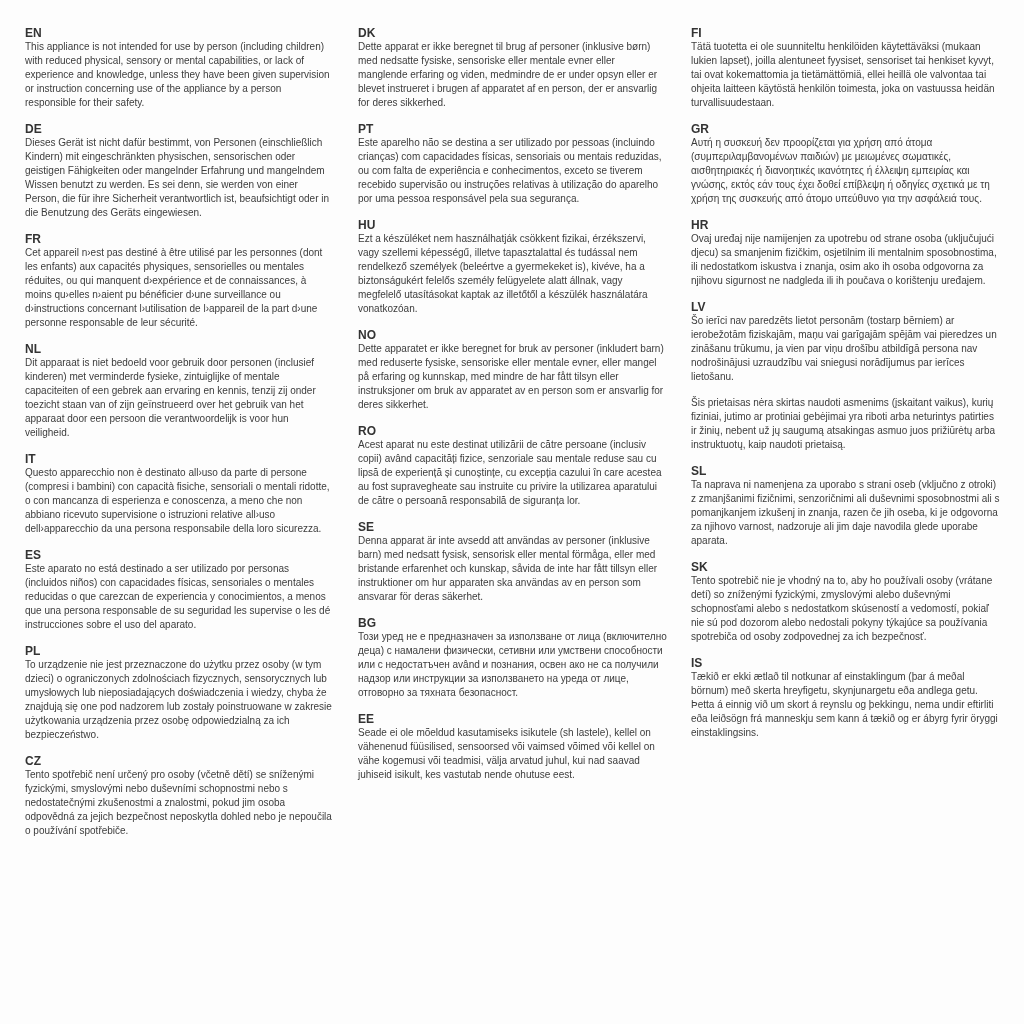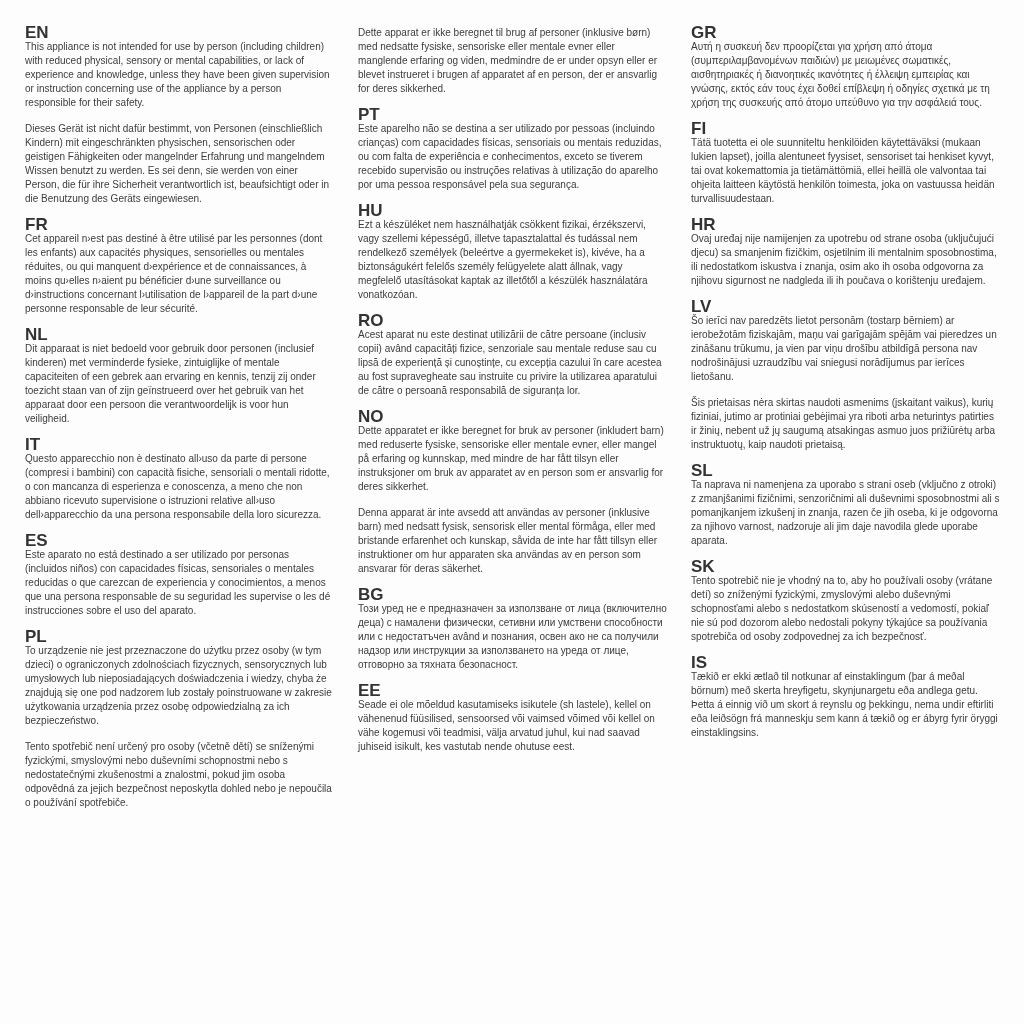--- a/index.html
+++ b/index.html
@@ -17,21 +17,21 @@
   .page {
     display: grid;
     grid-template-columns: 1fr 1fr 1fr;
     column-gap: 24px;
     padding: 26px 24px 0 25px;
     box-sizing: border-box;
     width: 1024px;
   }
   .sec { margin: 0; }
   .lang {
-    font-size: 17px;
+    font-size: 12px;
     line-height: 14px;
     font-weight: 700;
     margin: 0;
     color: #333333;
   }
   .txt {
     font-size: 10px;
     line-height: 14px;
     margin: 0 0 12px 0;
     color: #3c3c3c;
@@ -41,20 +41,21 @@
 <body>
 
 <div class="page">
 
   <div class="col">
     <section class="sec">
       <h2 class="lang">EN</h2>
       <p class="txt">This appliance is not intended for use by person (including children) with reduced physical, sensory or mental capabilities, or lack of experience and knowledge, unless they have been given supervision or instruction concerning use of the appliance by a person responsible for their safety.</p>
     </section>
     <section class="sec">
+      <h2 class="lang">DE</h2>
       <p class="txt">Dieses Gerät ist nicht dafür bestimmt, von Personen (einschließlich Kindern) mit eingeschränkten physischen, sensorischen oder geistigen Fähigkeiten oder mangelnder Erfahrung und mangelndem Wissen benutzt zu werden. Es sei denn, sie werden von einer Person, die für ihre Sicherheit verantwortlich ist, beaufsichtigt oder in die Benutzung des Geräts eingewiesen.</p>
     </section>
     <section class="sec">
       <h2 class="lang">FR</h2>
       <p class="txt">Cet appareil n›est pas destiné à être utilisé par les personnes (dont les enfants) aux capacités physiques, sensorielles ou mentales réduites, ou qui manquent d›expérience et de connaissances, à moins qu›elles n›aient pu bénéficier d›une surveillance ou d›instructions concernant l›utilisation de l›appareil de la part d›une personne responsable de leur sécurité.</p>
     </section>
     <section class="sec">
       <h2 class="lang">NL</h2>
       <p class="txt">Dit apparaat is niet bedoeld voor gebruik door personen (inclusief kinderen) met verminderde fysieke, zintuiglijke of mentale capaciteiten of een gebrek aan ervaring en kennis, tenzij zij onder toezicht staan van of zijn geïnstrueerd over het gebruik van het apparaat door een persoon die verantwoordelijk is voor hun veiligheid.</p>
     </section>
@@ -64,65 +65,68 @@
     </section>
     <section class="sec">
       <h2 class="lang">ES</h2>
       <p class="txt">Este aparato no está destinado a ser utilizado por personas (incluidos niños) con capacidades físicas, sensoriales o mentales reducidas o que carezcan de experiencia y conocimientos, a menos que una persona responsable de su seguridad les supervise o les dé instrucciones sobre el uso del aparato.</p>
     </section>
     <section class="sec">
       <h2 class="lang">PL</h2>
       <p class="txt">To urządzenie nie jest przeznaczone do użytku przez osoby (w tym dzieci) o ograniczonych zdolnościach fizycznych, sensorycznych lub umysłowych lub nieposiadających doświadczenia i wiedzy, chyba że znajdują się one pod nadzorem lub zostały poinstruowane w zakresie użytkowania urządzenia przez osobę odpowiedzialną za ich bezpieczeństwo.</p>
     </section>
     <section class="sec">
+      <h2 class="lang">CZ</h2>
       <p class="txt">Tento spotřebič není určený pro osoby (včetně dětí) se sníženými fyzickými, smyslovými nebo duševními schopnostmi nebo s nedostatečnými zkušenostmi a znalostmi, pokud jim osoba odpovědná za jejich bezpečnost neposkytla dohled nebo je nepoučila o používání spotřebiče.</p>
     </section>
   </div>
 
   <div class="col">
     <section class="sec">
+      <h2 class="lang">DK</h2>
       <p class="txt">Dette apparat er ikke beregnet til brug af personer (inklusive børn) med nedsatte fysiske, sensoriske eller mentale evner eller manglende erfaring og viden, medmindre de er under opsyn eller er blevet instrueret i brugen af apparatet af en person, der er ansvarlig for deres sikkerhed.</p>
     </section>
     <section class="sec">
       <h2 class="lang">PT</h2>
       <p class="txt">Este aparelho não se destina a ser utilizado por pessoas (incluindo crianças) com capacidades físicas, sensoriais ou mentais reduzidas, ou com falta de experiência e conhecimentos, exceto se tiverem recebido supervisão ou instruções relativas à utilização do aparelho por uma pessoa responsável pela sua segurança.</p>
     </section>
     <section class="sec">
       <h2 class="lang">HU</h2>
       <p class="txt">Ezt a készüléket nem használhatják csökkent fizikai, érzékszervi, vagy szellemi képességű, illetve tapasztalattal és tudással nem rendelkező személyek (beleértve a gyermekeket is), kivéve, ha a biztonságukért felelős személy felügyelete alatt állnak, vagy megfelelő utasításokat kaptak az illetőtől a készülék használatára vonatkozóan.</p>
     </section>
     <section class="sec">
+      <h2 class="lang">NO</h2>
+      <p class="txt">Dette apparatet er ikke beregnet for bruk av personer (inkludert barn) med reduserte fysiske, sensoriske eller mentale evner, eller mangel på erfaring og kunnskap, med mindre de har fått tilsyn eller instruksjoner om bruk av apparatet av en person som er ansvarlig for deres sikkerhet.</p>
+    </section>
+    <section class="sec">
       <h2 class="lang">RO</h2>
       <p class="txt">Acest aparat nu este destinat utilizării de către persoane (inclusiv copii) având capacități fizice, senzoriale sau mentale reduse sau cu lipsă de experiență și cunoștințe, cu excepția cazului în care acestea au fost supravegheate sau instruite cu privire la utilizarea aparatului de către o persoană responsabilă de siguranța lor.</p>
     </section>
     <section class="sec">
-      <h2 class="lang">NO</h2>
-      <p class="txt">Dette apparatet er ikke beregnet for bruk av personer (inkludert barn) med reduserte fysiske, sensoriske eller mentale evner, eller mangel på erfaring og kunnskap, med mindre de har fått tilsyn eller instruksjoner om bruk av apparatet av en person som er ansvarlig for deres sikkerhet.</p>
-    </section>
-    <section class="sec">
+      <h2 class="lang">SE</h2>
       <p class="txt">Denna apparat är inte avsedd att användas av personer (inklusive barn) med nedsatt fysisk, sensorisk eller mental förmåga, eller med bristande erfarenhet och kunskap, såvida de inte har fått tillsyn eller instruktioner om hur apparaten ska användas av en person som ansvarar för deras säkerhet.</p>
     </section>
     <section class="sec">
       <h2 class="lang">BG</h2>
       <p class="txt">Този уред не е предназначен за използване от лица (включително деца) с намалени физически, сетивни или умствени способности или с недостатъчен având и познания, освен ако не са получили надзор или инструкции за използването на уреда от лице, отговорно за тяхната безопасност.</p>
     </section>
     <section class="sec">
       <h2 class="lang">EE</h2>
       <p class="txt">Seade ei ole mõeldud kasutamiseks isikutele (sh lastele), kellel on vähenenud füüsilised, sensoorsed või vaimsed võimed või kellel on vähe kogemusi või teadmisi, välja arvatud juhul, kui nad saavad juhiseid isikult, kes vastutab nende ohutuse eest.</p>
     </section>
   </div>
 
   <div class="col">
     <section class="sec">
+      <h2 class="lang">FI</h2>
+      <p class="txt">Tätä tuotetta ei ole suunniteltu henkilöiden käytettäväksi (mukaan lukien lapset), joilla alentuneet fyysiset, sensoriset tai henkiset kyvyt, tai ovat kokemattomia ja tietämättömiä, ellei heillä ole valvontaa tai ohjeita laitteen käytöstä henkilön toimesta, joka on vastuussa heidän turvallisuudestaan.</p>
+    </section>
+    <section class="sec">
       <h2 class="lang">GR</h2>
       <p class="txt">Αυτή η συσκευή δεν προορίζεται για χρήση από άτομα (συμπεριλαμβανομένων παιδιών) με μειωμένες σωματικές, αισθητηριακές ή διανοητικές ικανότητες ή έλλειψη εμπειρίας και γνώσης, εκτός εάν τους έχει δοθεί επίβλεψη ή οδηγίες σχετικά με τη χρήση της συσκευής από άτομο υπεύθυνο για την ασφάλειά τους.</p>
-    </section>
-    <section class="sec">
-      <h2 class="lang">FI</h2>
-      <p class="txt">Tätä tuotetta ei ole suunniteltu henkilöiden käytettäväksi (mukaan lukien lapset), joilla alentuneet fyysiset, sensoriset tai henkiset kyvyt, tai ovat kokemattomia ja tietämättömiä, ellei heillä ole valvontaa tai ohjeita laitteen käytöstä henkilön toimesta, joka on vastuussa heidän turvallisuudestaan.</p>
     </section>
     <section class="sec">
       <h2 class="lang">HR</h2>
       <p class="txt">Ovaj uređaj nije namijenjen za upotrebu od strane osoba (uključujući djecu) sa smanjenim fizičkim, osjetilnim ili mentalnim sposobnostima, ili nedostatkom iskustva i znanja, osim ako ih osoba odgovorna za njihovu sigurnost ne nadgleda ili ih poučava o korištenju uređajem.</p>
     </section>
     <section class="sec">
       <h2 class="lang">LV</h2>
       <p class="txt">Šo ierīci nav paredzēts lietot personām (tostarp bērniem) ar ierobežotām fiziskajām, maņu vai garīgajām spējām vai pieredzes un zināšanu trūkumu, ja vien par viņu drošību atbildīgā persona nav nodrošinājusi uzraudzību vai sniegusi norādījumus par ierīces lietošanu.</p>
     </section>
     <section class="sec">

